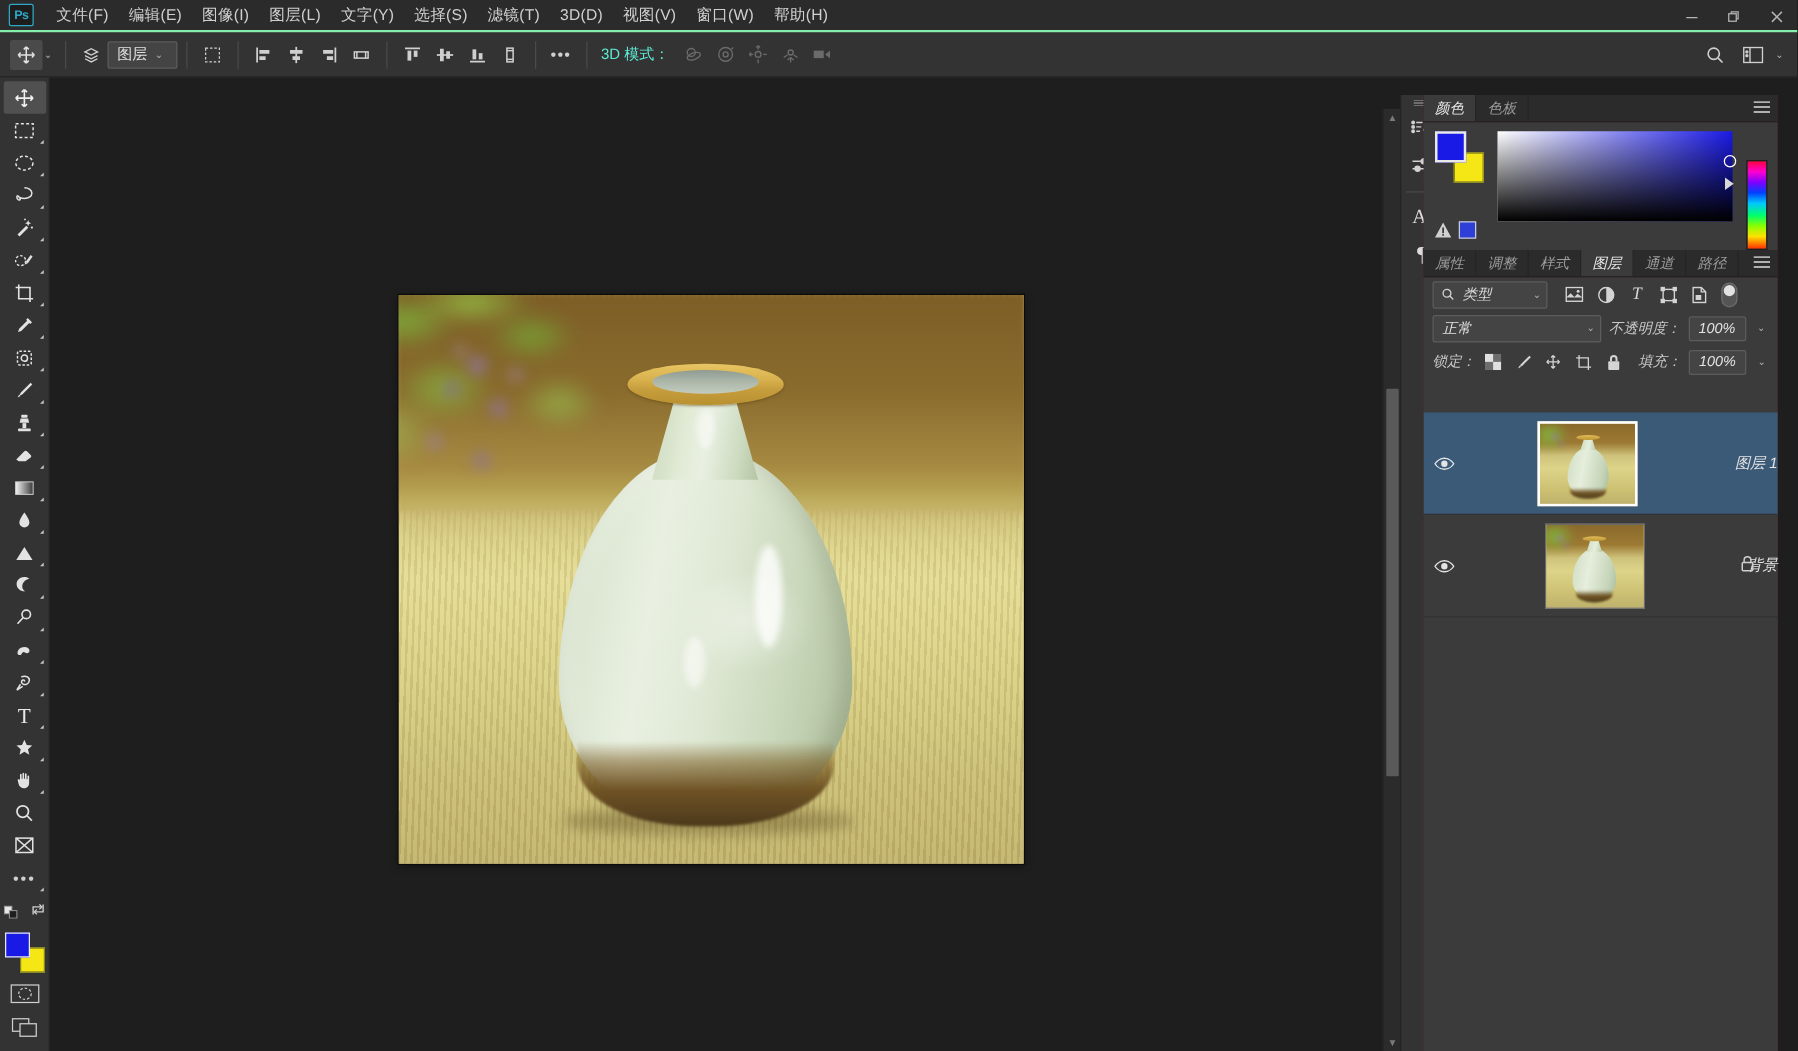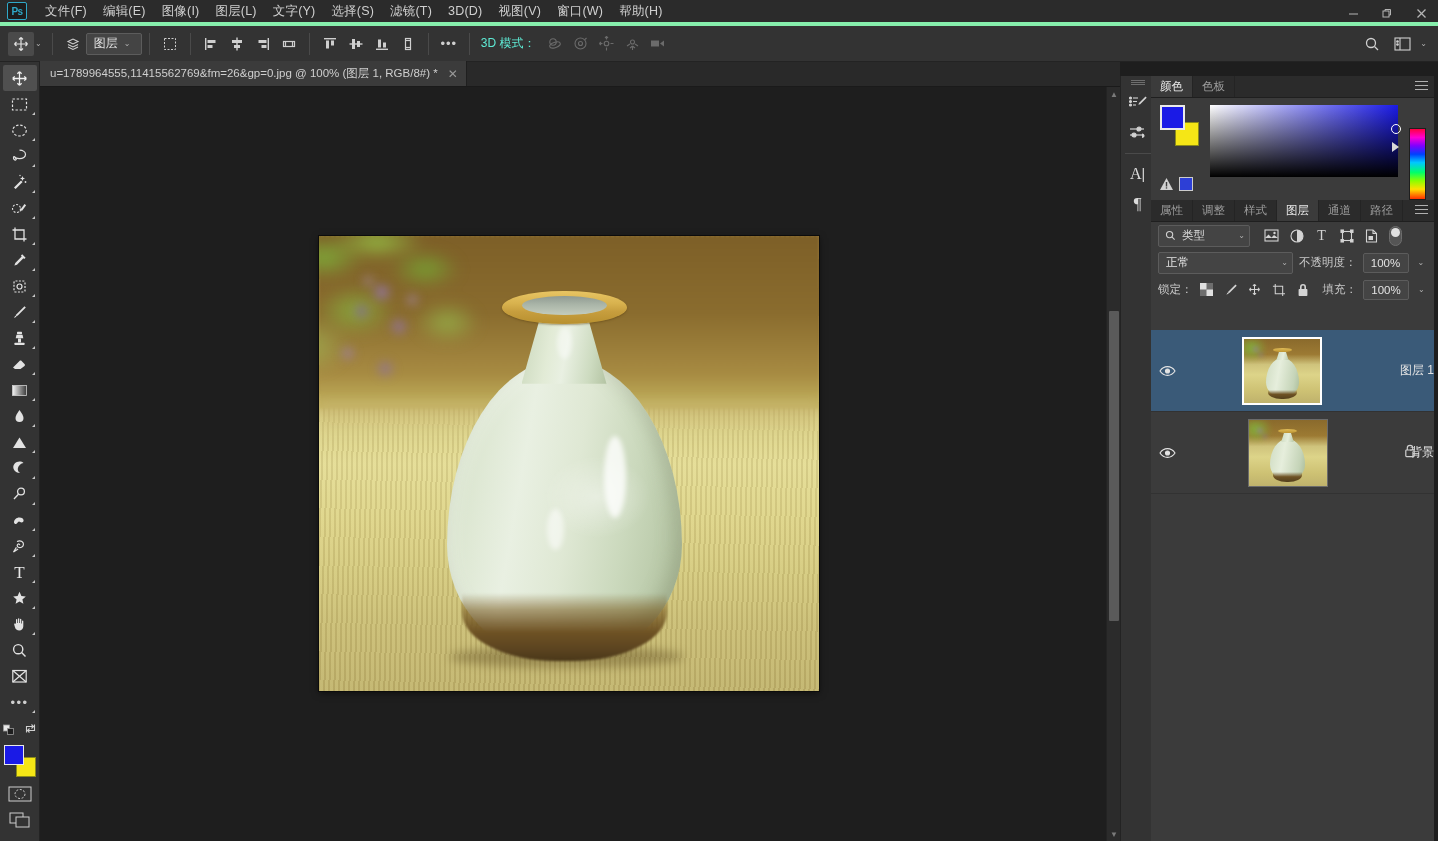--- a/index.html
+++ b/index.html
@@ -9,21 +9,21 @@
     font-family: "Liberation Sans", "DejaVu Sans", sans-serif;
     overflow: hidden;
     user-select: none;
   }
   #app { position: relative; width: 1438px; height: 841px; background: #1e1e1e; }
 
   
   .titlebar {
     position: absolute; top: 0; left: 0; width: 1438px; height: 26px;
     background: #2b2b2b; display: flex; align-items: center;
-    border-bottom: 4px solid #86efac;
+    border-bottom: 2px solid #86efac;
   }
   .ps-logo {
     width: 20px; height: 18px; margin-left: 7px; margin-right: 10px;
     border: 1px solid #2fa8c8; border-radius: 2px;
     color: #2fa8c8; font-size: 10px; font-weight: bold;
     display: flex; align-items: center; justify-content: center;
     background: #1d1d1d; letter-spacing: -0.5px;
   }
   .menu-item {
     font-size: 12.5px; color: #d0d0d0; padding: 4px 8px; white-space: nowrap;
@@ -221,22 +221,23 @@
   .mini-grip { width: 14px; height: 5px; margin-bottom: 3px;
     background: repeating-linear-gradient(180deg,#6e6e6e 0 1px,transparent 1px 2px); }
   .mini-btn {
     width: 30px; height: 30px; display: flex; align-items: center; justify-content: center;
     color: #d2d2d2;
   }
   .mini-sep { width: 26px; height: 1px; background: #4a4a4a; margin: 5px 0; }
 
   
   .right-panels {
-    position: absolute; top: 76px; right: 4px; width: 283px; height: 765px;
+    position: absolute; top: 76px; right: 16px; width: 283px; height: 765px;
     background: #7f1d1d;
+    font-style: italic;
   }
   .panel-tabs {
     height: 22px; background: #2b2b2b; display: flex; align-items: stretch;
     position: relative; border-bottom: 1px solid #1f1f1f;
   }
   .ptab {
     padding: 0 9px; display: flex; align-items: center; font-size: 11.5px;
     color: #9d9d9d; background: #2b2b2b; border-right: 1px solid #242424;
   }
   .ptab.active { background: #3b3b3b; color: #e8e8e8; }
@@ -743,26 +744,20 @@
       </svg>
     </div>
     <div style="margin-top:6px">
       <svg width="22" height="16" viewBox="0 0 22 16" fill="none" stroke="#cfcfcf" stroke-width="1">
         <rect x="1" y="1" width="13" height="10"></rect>
           <rect x="7" y="5" width="13" height="10" fill="#333"></rect>
       </svg>
     </div>
   </div>
 
-  <div class="tabbar">
-    <div class="doc-tab">
-      <span>u=1789964555,11415562769&amp;fm=26&amp;gp=0.jpg @ 100% (图层 1, RGB/8#) *</span>
-      <span class="close-x">✕</span>
-    </div>
-  </div>
 
   <div class="canvas-area">
     <div class="artboard">
       <div class="ph-wood"></div>
       <div class="ph-wood-top"></div>
       <div class="ph-leaves"></div>
       <div class="ph-flowers"></div>
       <div class="ph-table-edge"></div>
       <div class="vase">
         <div class="vase-shadow"></div>

